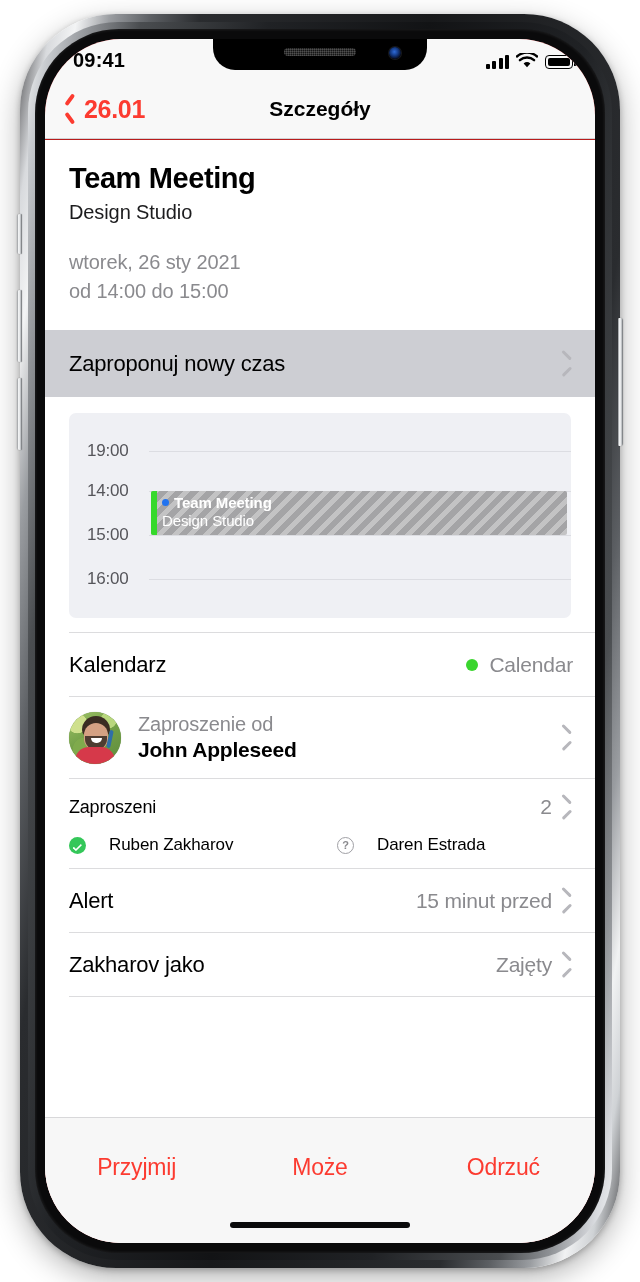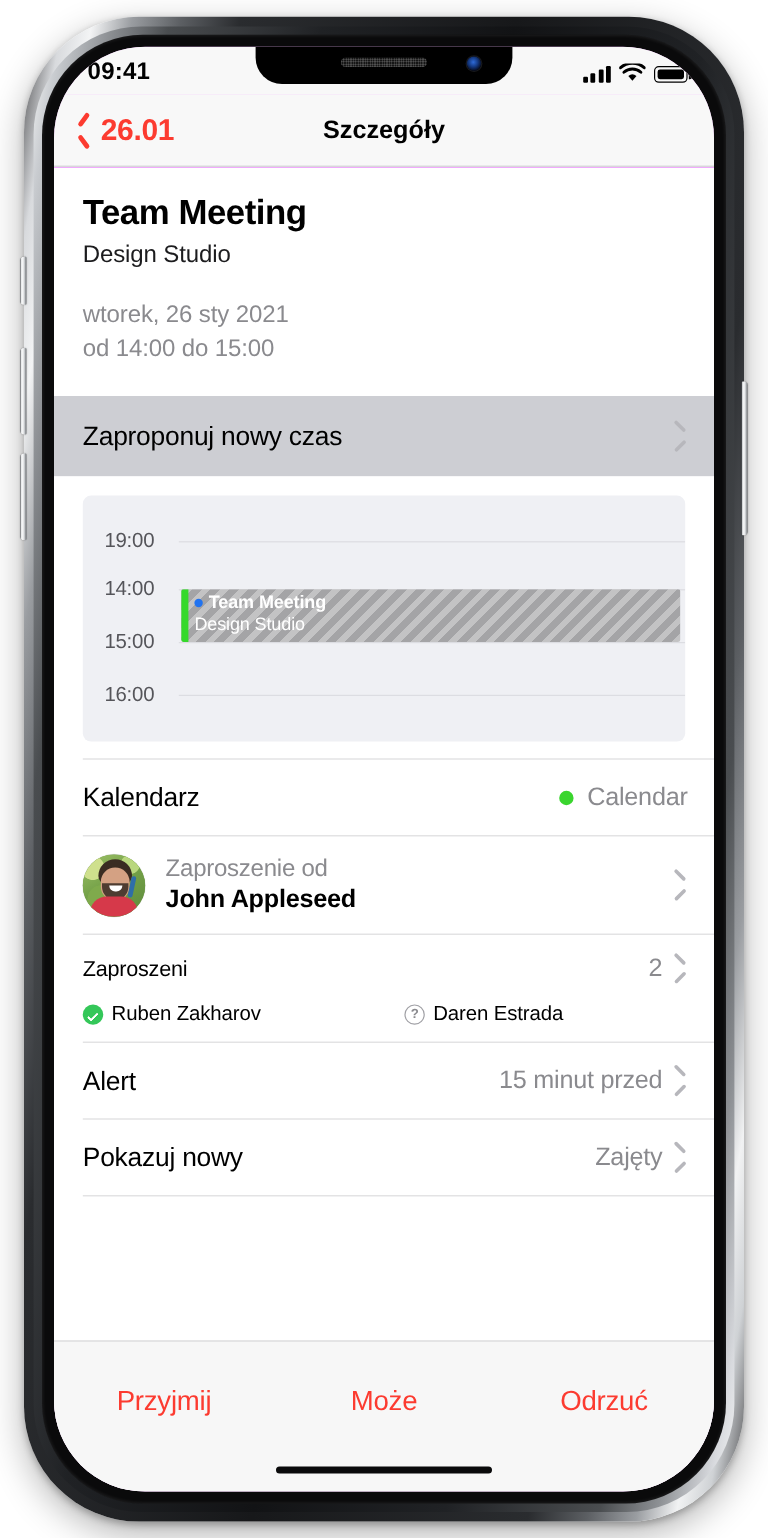--- a/index.html
+++ b/index.html
@@ -37,21 +37,21 @@
   .btn-left{ left:17px; border-radius:3px 1px 1px 3px; width:5px; }
   .btn-right{ right:17px; border-radius:1px 3px 3px 1px; width:5px; }
   #mute   { top:214px; height:40px; }
   #vol-up { top:290px; height:72px; }
   #vol-dn { top:378px; height:72px; }
   #power  { top:318px; height:128px; }
 
   
   .screen{
     position:absolute; left:45px; top:39px; width:550px; height:1204px;
-    border-radius:76px; overflow:hidden; background:#f0abfc;
+    border-radius:76px; overflow:hidden; background:#b91c1c;
   }
 
   
   .notch{
     position:absolute; left:50%; transform:translateX(-50%); top:0;
     width:214px; height:31px; background:#000; border-radius:0 0 22px 22px; z-index:40;
   }
   .speaker{
     position:absolute; left:50%; transform:translateX(-50%); top:9px;
     width:72px; height:8px; border-radius:4px;
@@ -175,21 +175,21 @@
   .inv-texts{ display:flex; flex-direction:column; gap:2px; }
   .inv-from{ font-size:20px; color:#8a8a8e; letter-spacing:-.2px; }
   .inv-name{ font-size:21px; font-weight:bold; color:#000; letter-spacing:-.2px; }
 
   
   .invitees{ border-top:1px solid #dcdcde; padding:0 22px 13px 0; }
   .inv-head{ display:flex; align-items:center; min-height:56px; cursor:pointer; }
   .inv-head .lab{ font-size:18px; color:#000; letter-spacing:-.2px; }
   .inv-count{ margin-left:auto; font-size:21px; color:#8a8a8e; margin-right:10px; }
   .att-grid{ display:flex; padding-right:0; }
-  .att{ display:flex; align-items:center; gap:7px; font-size:17px; color:#000; letter-spacing:-.1px; }
+  .att{ display:flex; align-items:center; gap:23px; font-size:17px; color:#000; letter-spacing:-.1px; }
   .att:first-child{ width:268px; }
   .ic-ok{ width:17px; height:17px; border-radius:50%; background:#34c759; position:relative; flex:none; }
   .ic-ok::after{ content:""; position:absolute; left:4px; top:7.5px; width:7px; height:3.4px;
     border-left:2.2px solid #fff; border-bottom:2.2px solid #fff; transform:rotate(-45deg);
     border-radius:1px; }
   .ic-q{ width:17px; height:17px; border-radius:50%; border:1.4px solid #a0a0a5;
     position:relative; flex:none; display:flex; align-items:center; justify-content:center;
     font-size:11px; color:#8a8a8e; font-weight:bold; line-height:1; }
 
   
@@ -332,21 +332,21 @@
           </div>
         </div>
 
         <div class="lrow">
           <span class="lab">Alert</span>
           <span class="val tight">15 minut przed</span>
           <span class="chev" style="margin-left:0"></span>
         </div>
 
         <div class="lrow">
-          <span class="lab">Pokazuj nowy</span>
+          <span class="lab">Zakharov jako</span>
           <span class="val tight">Zajęty</span>
           <span class="chev" style="margin-left:0"></span>
         </div>
 
         <div style="border-top:1px solid #dcdcde; height:14px;"></div>
       </div>
 
     </div>
 
     <div class="actionbar">

